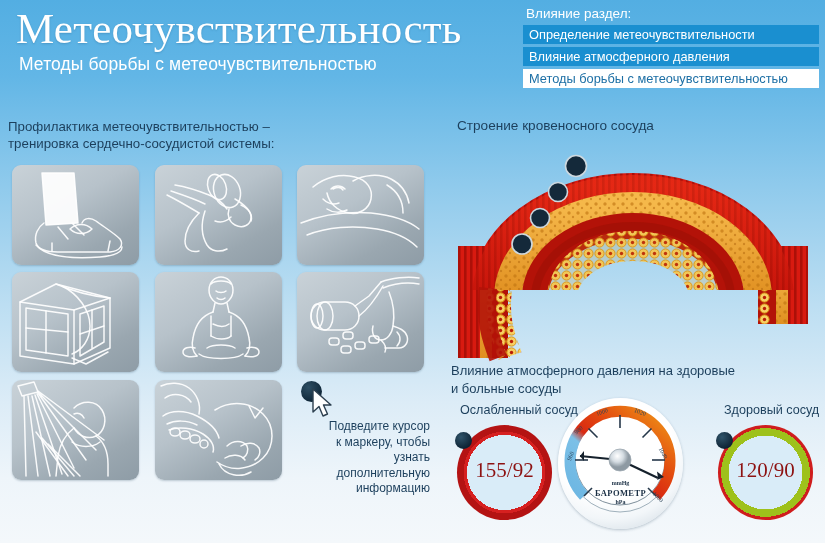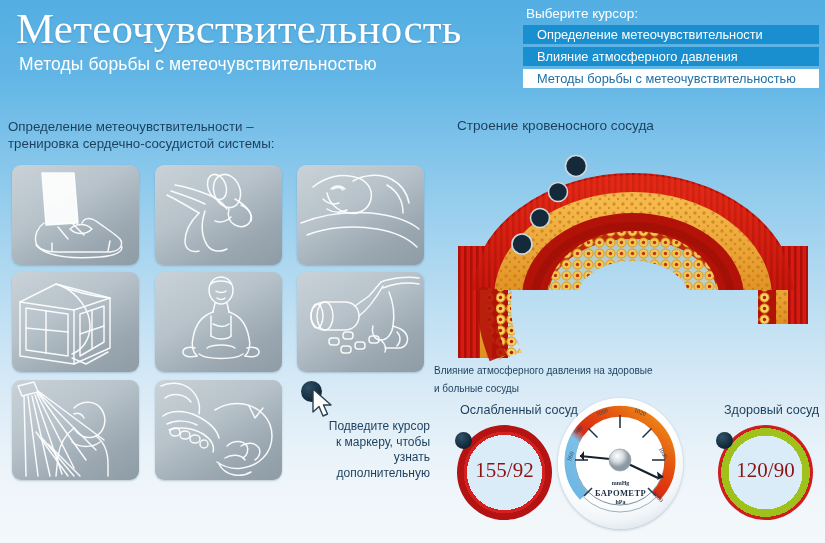--- a/index.html
+++ b/index.html
@@ -21,21 +21,21 @@
   #subtitle{
     position:absolute;left:19px;top:54px;
     font-size:17.5px;color:#ffffff;letter-spacing:.1px;
   }
 
   
   #menu{position:absolute;left:523px;top:6px;width:296px;}
   #menu-label{font-size:13.5px;color:#ffffff;margin:0 0 4px 3px;}
   .menu-item{
     height:19px;line-height:19px;font-size:12.8px;
-    padding:0 14px;margin-bottom:3px;white-space:nowrap;
+    padding:0 6px;margin-bottom:3px;white-space:nowrap;
     background:#1a8fd0;color:#ffffff;text-align:left;
   }
   .menu-item.active{background:#ffffff;color:#1d6fa5;}
 
   
   #left-head{
     position:absolute;left:8px;top:118px;
     font-size:13.3px;line-height:17px;color:#1c3f5c;
   }
   .thumb{
@@ -57,21 +57,21 @@
   #hint-text{
     position:absolute;left:300px;top:419px;width:130px;
     font-size:12px;line-height:15.6px;color:#1c3f5c;text-align:right;
   }
 
   
   #vessel-title{position:absolute;left:457px;top:118px;font-size:13.6px;color:#1c3f5c;}
   #vessel-wrap{position:absolute;left:440px;top:138px;width:385px;height:225px;}
 
   
-  #press-title{position:absolute;left:434px;top:362px;font-size:10px;line-height:17.5px;color:#1c3f5c;}
+  #press-title{position:absolute;left:451px;top:362px;font-size:13px;line-height:17.5px;color:#1c3f5c;}
   .vlabel{position:absolute;font-size:12.6px;color:#1c3f5c;}
   #lab-weak{left:460px;top:403px;}
   #lab-healthy{left:724px;top:403px;}
 
   .ring{position:absolute;width:95px;height:95px;border-radius:50%;}
   #ring-weak{left:457px;top:425px;
     background:radial-gradient(circle,#d9ecf8 0 56%,#d62020 56% 61%,#b41313 61% 84%,#8f0d0d 84% 93%,rgba(0,0,0,0) 93%);}
   #ring-healthy{left:718px;top:425px;
     background:radial-gradient(circle,#d9ecf8 0 55%,#9ec11b 55% 66%,#cf1d1d 66% 83%,#a51111 83% 93%,rgba(0,0,0,0) 93%);}
   .ringval{
@@ -102,28 +102,28 @@
 </style>
 </head>
 <body>
 
 <div class="stage">
 
   <div id="title">Метеочувствительность</div>
   <div id="subtitle">Методы борьбы с метеочувствительностью</div>
 
   <div id="menu">
-    <div id="menu-label">Выберите курсор:</div>
+    <div id="menu-label">Влияние раздел:</div>
     <div class="menu-item">Определение метеочувствительности</div>
     <div class="menu-item">Влияние атмосферного давления</div>
     <div class="menu-item active">Методы борьбы с метеочувствительностью</div>
   </div>
 
   <div id="left-head">
-    <div>Определение метеочувствительности –</div>
+    <div>Профилактика метеочувствительностью –</div>
     <div>тренировка сердечно-сосудистой системы:</div>
   </div>
 
   <div class="thumb" style="left:12px;top:165px">
     <svg viewBox="0 0 127 100">
       <path class="lnf" d="M30 8 L62 8 L66 58 L34 60 Z"></path>
       <path class="ln" d="M30 8 L62 8 L66 58 L34 60 Z"></path>
       <path class="ln" d="M32 58 C26 62 22 70 24 78 C26 84 34 87 46 87 L98 87 C108 86 112 80 108 74 C102 68 92 62 84 56 C78 52 72 53 70 58"></path>
       <path class="ln" d="M24 80 C34 92 60 94 88 92 C100 91 110 88 110 82"></path>
       <path class="ln" d="M46 62 L56 74 M60 58 L72 70"></path>
@@ -248,20 +248,21 @@
   <div id="hint-marker"></div>
   <div id="hint-cursor">
     <svg width="24" height="30" viewBox="0 0 24 30">
       <path d="M2 1 L2 24 L8 18.5 L12 28 L16.5 26 L12.5 17 L20 17 Z" fill="#ffffff" stroke="#2c3f4f" stroke-width="1.4" stroke-linejoin="round"></path>
     </svg>
   </div>
   <div id="hint-text">
     <div>Подведите курсор</div>
     <div>к маркеру, чтобы</div>
     <div>узнать дополнительную</div>
+    <div>информацию</div>
   </div>
 
   <div id="vessel-title">Строение кровеносного сосуда</div>
   <div id="vessel-wrap">
     <svg width="385" height="225" viewBox="0 0 385 225">
       <defs>
         <clipPath id="archalf">
             <rect x="0" y="0" width="385" height="152"></rect>
           </clipPath>
         <linearGradient id="redg" x1="0" y1="0" x2="0" y2="1">

